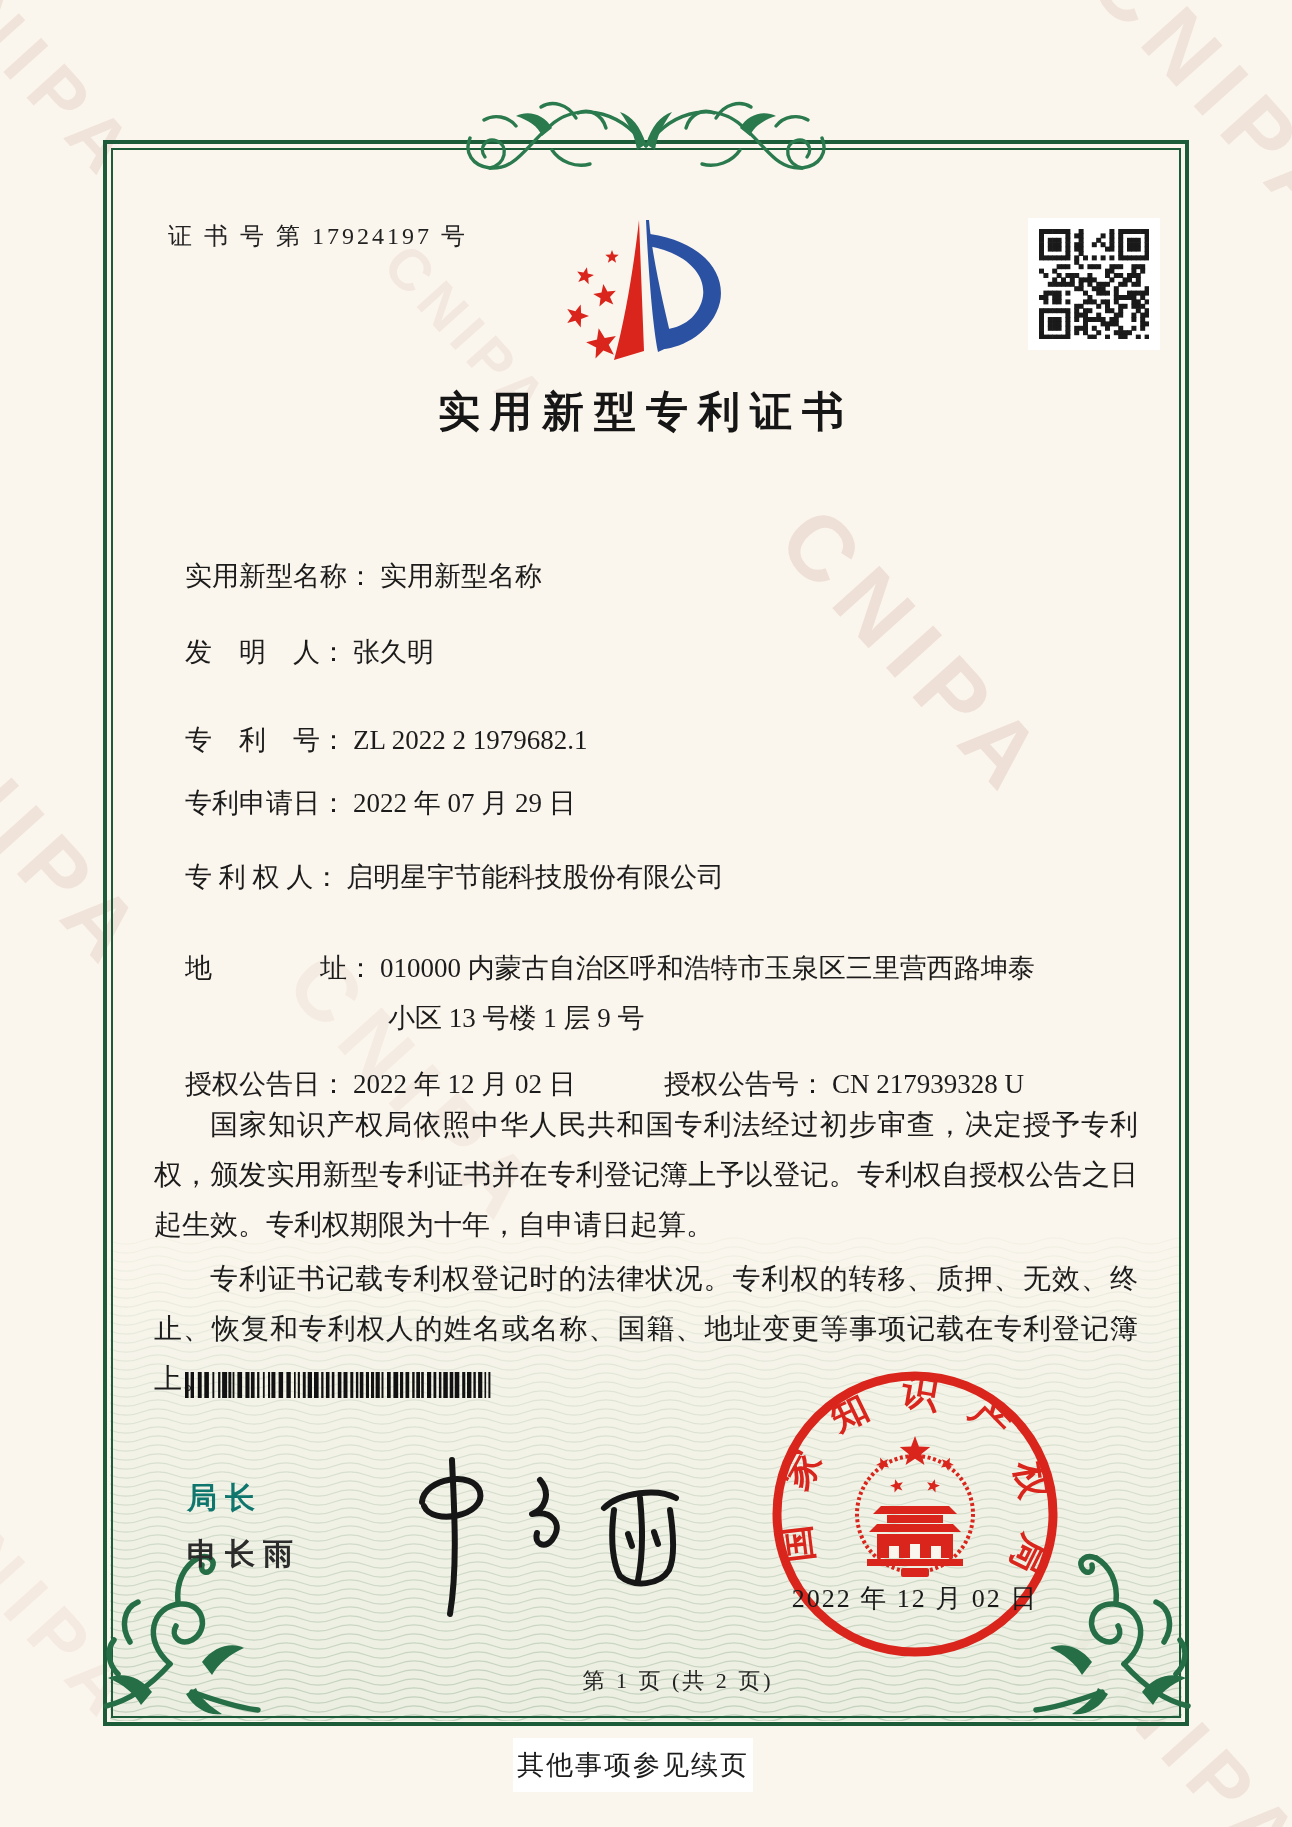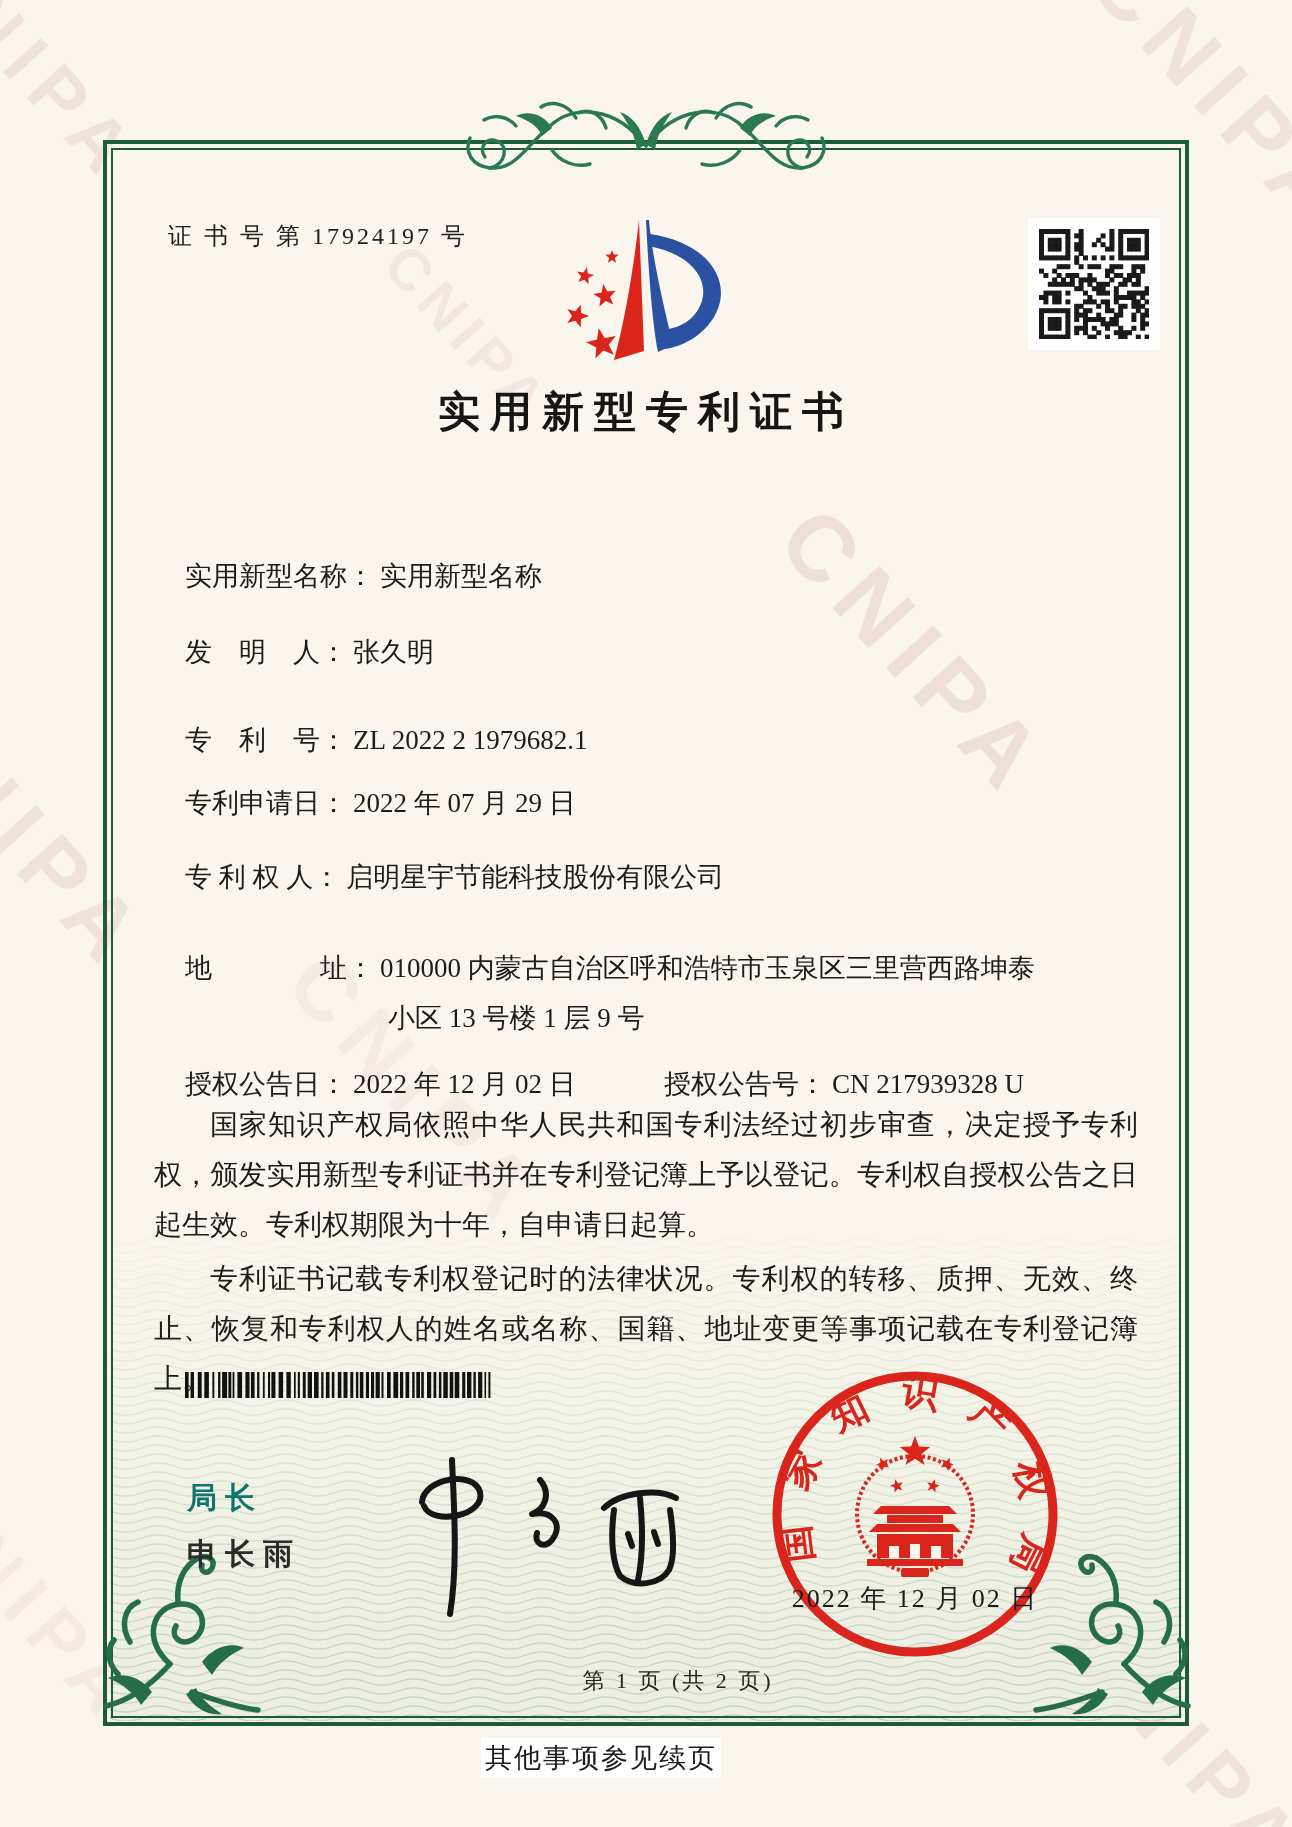--- a/index.html
+++ b/index.html
@@ -53,21 +53,21 @@
       font-family:"Liberation Sans","DejaVu Sans",sans-serif;color:#0f766e;letter-spacing:8px;z-index:5;}
   .officer-name{position:absolute;left:187px;top:1534px;font-size:30px;font-weight:600;
       font-family:"Liberation Sans","DejaVu Sans",sans-serif;color:#2b2b2b;letter-spacing:8px;z-index:5;}
   .signature{position:absolute;left:392px;top:1446px;z-index:5;}
   .seal{position:absolute;left:765px;top:1364px;z-index:6;}
   .seal-arc{font-size:37px;font-weight:700;letter-spacing:30px;fill:#d9251c;}
   .seal-date{font-size:26px;fill:#1a1a1a;letter-spacing:2px;}
 
   .page-num{position:absolute;left:103px;top:1666px;width:1086px;text-align:center;
             font-size:22px;color:#222;letter-spacing:3px;z-index:5;padding-left:32px;}
-  .cont-note-box{position:absolute;left:481px;top:1738px;width:240px;height:40px;background:#ffffff;
+  .cont-note-box{position:absolute;left:513px;top:1738px;width:240px;height:54px;background:#ffffff;
                  z-index:5;display:flex;align-items:center;justify-content:center;}
   .cont-note-box span{font-size:27px;color:#1c1c1c;letter-spacing:2px;}
 </style>
 </head>
 <body>
 
 <div class="page">
 
   <span class="wm wm1">CNIPA</span>
   <span class="wm wm2">CNIPA</span>

